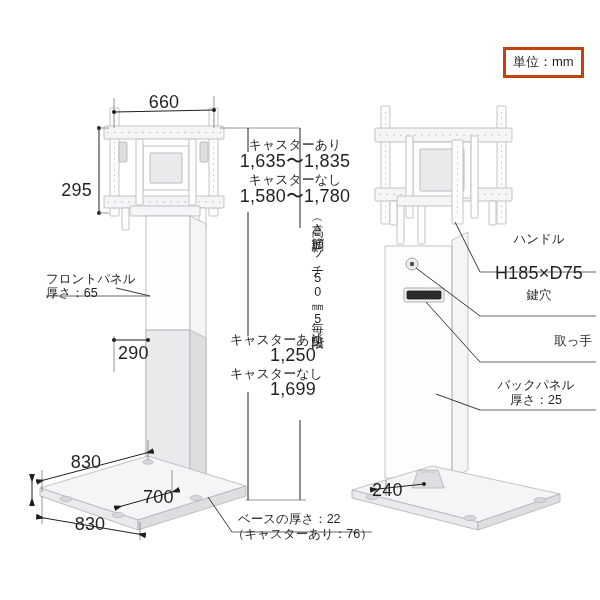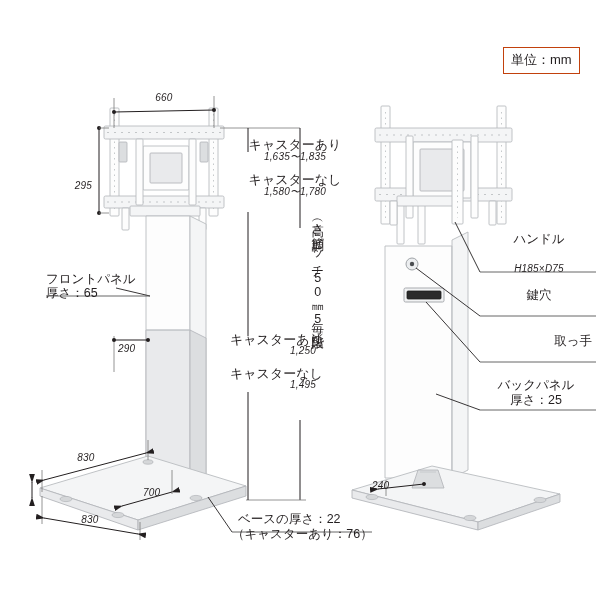--- a/index.html
+++ b/index.html
@@ -22,29 +22,29 @@
 
   
   .lbl {
     position: absolute;
     font-size: 12.5px;
     line-height: 1.22;
     color: #231f20;
     white-space: pre;
     letter-spacing: 0px;
   }
-  .lbl.num { font-size: 10px; letter-spacing: .2px; font-style: italic; }
+  .lbl.num { font-size: 18px; letter-spacing: .2px; }
   .lbl.small { font-size: 13px; }
   .lbl.ctr { text-align: center; }
   .lbl.rgt { text-align: right; }
 
   
   #unit-box {
     position: absolute;
-    border: 1px solid #c2410c;
+    border: 3px solid #c2410c;
     padding: 3px 7px 4px 7px;
     font-size: 13px;
     color: #231f20;
     background: #fff;
     white-space: nowrap;
   }
 
   
   .vtext {
     position: absolute;
@@ -278,21 +278,21 @@
   <div class="lbl small ctr" style="left:240px; top:137px; width:110px;">キャスターあり</div>
   <div class="lbl num ctr" style="left:238px; top:151px; width:114px;">1,635〜1,835</div>
   <div class="lbl small ctr" style="left:240px; top:172px; width:110px;">キャスターなし</div>
   <div class="lbl num ctr" style="left:238px; top:186px; width:114px;">1,580〜1,780</div>
 
   <div class="vtext" style="left:311px; top:214px; height:206px;">（高さ調節ピッチ50㎜毎5段階）</div>
 
   <div class="lbl small rgt" style="left:230px; top:332px; width:86px;">キャスターあり</div>
   <div class="lbl num rgt" style="left:230px; top:345px; width:86px;">1,250</div>
   <div class="lbl small rgt" style="left:230px; top:366px; width:86px;">キャスターなし</div>
-  <div class="lbl num rgt" style="left:230px; top:379px; width:86px;">1,495</div>
+  <div class="lbl num rgt" style="left:230px; top:379px; width:86px;">1,699</div>
 
   <div class="lbl num ctr" style="left:56px; top:452px; width:60px;">830</div>
 
   <div class="lbl num" style="left:143px; top:487px;">700</div>
 
   <div class="lbl num ctr" style="left:60px; top:514px; width:60px;">830</div>
 
   <div class="lbl" style="left:238px; top:512px;">ベースの厚さ：22</div>
   <div class="lbl" style="left:232px; top:527px;">（キャスターあり：76）</div>
 

